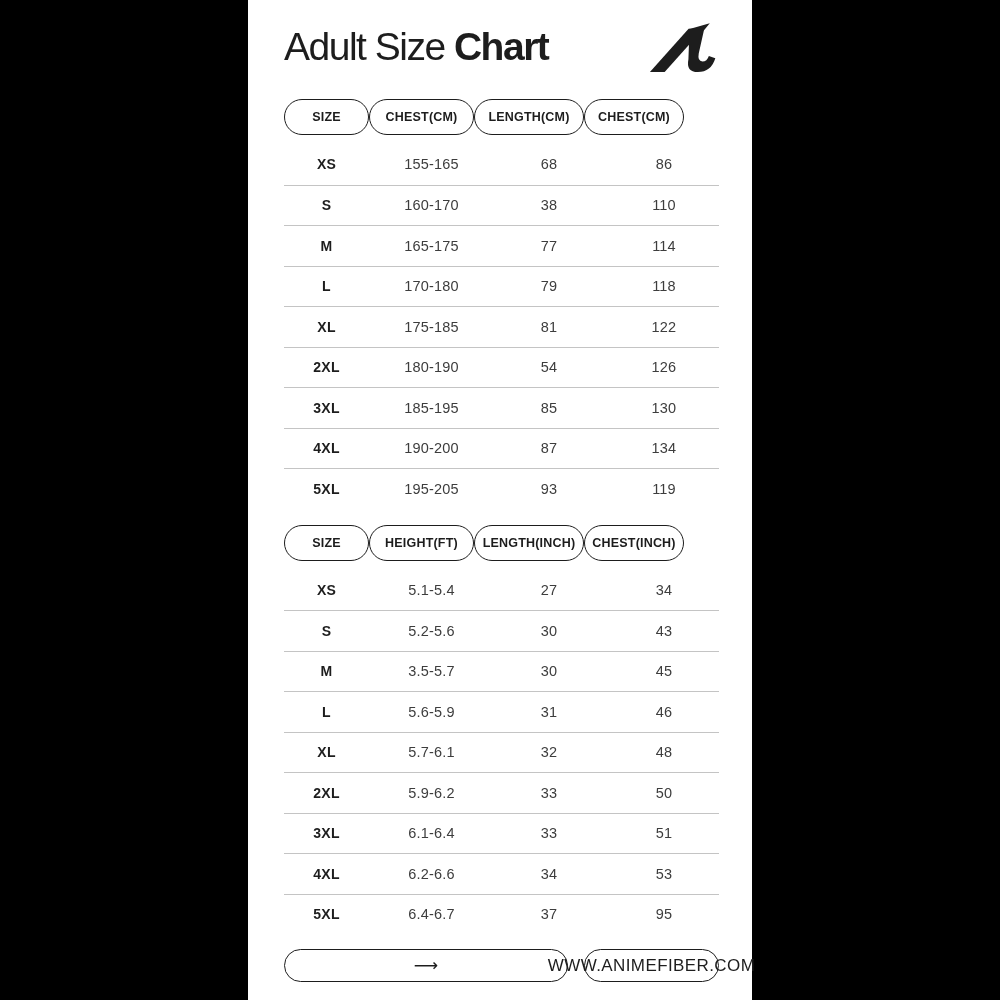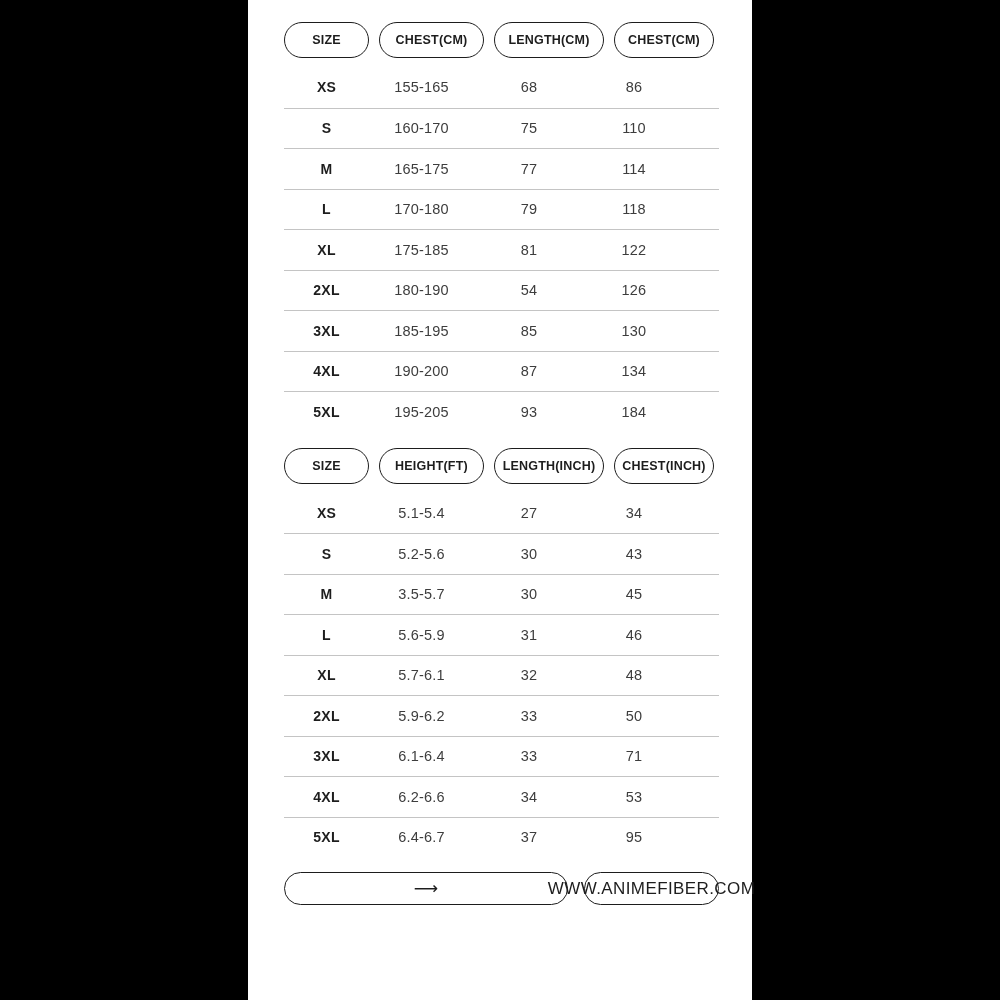--- a/index.html
+++ b/index.html
@@ -35,34 +35,34 @@
     letter-spacing:-1.5px;color:var(--ink);
     white-space:nowrap;
   }
   .title .t-light{font-weight:400;}
   .title .t-bold{font-weight:700;}
   .logo{width:70px;height:52px;flex:0 0 auto;margin-top:1px;}
   
   .grid4{
     display:grid;
     grid-template-columns:85px 105px 110px 100px;
-    column-gap:10px;
   }
   .pill{
     height:36px;
     border:1.6px solid var(--ink);
     border-radius:18px;
     display:flex;align-items:center;justify-content:center;
     font-weight:700;font-size:12.5px;letter-spacing:.2px;
     color:var(--ink);background:#fff;
   }
   .tbl{margin-top:9px;}
   .trow{
     display:grid;
     grid-template-columns:85px 105px 110px 100px;
+    column-gap:10px;
     height:40.5px;
     align-items:center;
   }
   .trow + .trow{border-top:1px solid var(--sep);}
   .tcell{
     text-align:center;font-size:14.5px;color:var(--val);
     letter-spacing:.2px;
   }
   .tcell.size-cell{font-weight:700;color:var(--ink);font-size:14px;}
   .section2{margin-top:16px;}
@@ -81,39 +81,54 @@
   .fpill.note{width:284px;gap:16px;font-size:13px;letter-spacing:.1px;}
   .fpill.site{width:135px;font-size:17px;font-weight:400;letter-spacing:.4px;color:var(--ink);}
   .arrow{font-size:17px;line-height:1;color:var(--ink);margin-top:-1px;}
 </style>
 </head>
 <body>
 
 <div class="canvas">
   <div class="panel">
 
+    <div class="hdr">
+      <div class="title">
+        <span class="t-light">Adult Size</span>
+        <span class="t-bold">Chart</span>
+      </div>
+      <div class="logo">
+        <svg viewBox="0 0 76 56" width="70" height="52" xmlns="http://www.w3.org/2000/svg">
+          <g fill="#1d1d1d">
+            <polygon points="1,53 43,6 59,6 17,53"></polygon>
+            <path d="M44 6 L60 6 L54 33 Q52.5 41.5 58 41.5 Q63 41.5 65 35.5 L72 38 Q67.5 53 53 53 Q40 53 42.8 39 Z"></path>
+            <path d="M45 6 L66 0 L59.5 8 Z"></path>
+          </g>
+        </svg>
+      </div>
+    </div>
 
     <div>
       <div class="grid4">
         <div class="pill">SIZE</div>
         <div class="pill">CHEST(CM)</div>
         <div class="pill">LENGTH(CM)</div>
         <div class="pill">CHEST(CM)</div>
       </div>
       <div class="tbl">
           <div class="trow">
             <div class="tcell size-cell">XS</div>
             <div class="tcell">155-165</div>
             <div class="tcell">68</div>
             <div class="tcell">86</div>
           </div>
           <div class="trow">
             <div class="tcell size-cell">S</div>
             <div class="tcell">160-170</div>
-            <div class="tcell">75</div>
+            <div class="tcell">38</div>
             <div class="tcell">110</div>
           </div>
           <div class="trow">
             <div class="tcell size-cell">M</div>
             <div class="tcell">165-175</div>
             <div class="tcell">77</div>
             <div class="tcell">114</div>
           </div>
           <div class="trow">
             <div class="tcell size-cell">L</div>
@@ -142,21 +157,21 @@
           <div class="trow">
             <div class="tcell size-cell">4XL</div>
             <div class="tcell">190-200</div>
             <div class="tcell">87</div>
             <div class="tcell">134</div>
           </div>
           <div class="trow">
             <div class="tcell size-cell">5XL</div>
             <div class="tcell">195-205</div>
             <div class="tcell">93</div>
-            <div class="tcell">184</div>
+            <div class="tcell">119</div>
           </div>
         </div>
     </div>
 
     <div class="section2">
       <div class="grid4">
         <div class="pill">SIZE</div>
         <div class="pill">HEIGHT(FT)</div>
         <div class="pill">LENGTH(INCH)</div>
         <div class="pill">CHEST(INCH)</div>
@@ -195,21 +210,21 @@
           <div class="trow">
             <div class="tcell size-cell">2XL</div>
             <div class="tcell">5.9-6.2</div>
             <div class="tcell">33</div>
             <div class="tcell">50</div>
           </div>
           <div class="trow">
             <div class="tcell size-cell">3XL</div>
             <div class="tcell">6.1-6.4</div>
             <div class="tcell">33</div>
-            <div class="tcell">71</div>
+            <div class="tcell">51</div>
           </div>
           <div class="trow">
             <div class="tcell size-cell">4XL</div>
             <div class="tcell">6.2-6.6</div>
             <div class="tcell">34</div>
             <div class="tcell">53</div>
           </div>
           <div class="trow">
             <div class="tcell size-cell">5XL</div>
             <div class="tcell">6.4-6.7</div>

